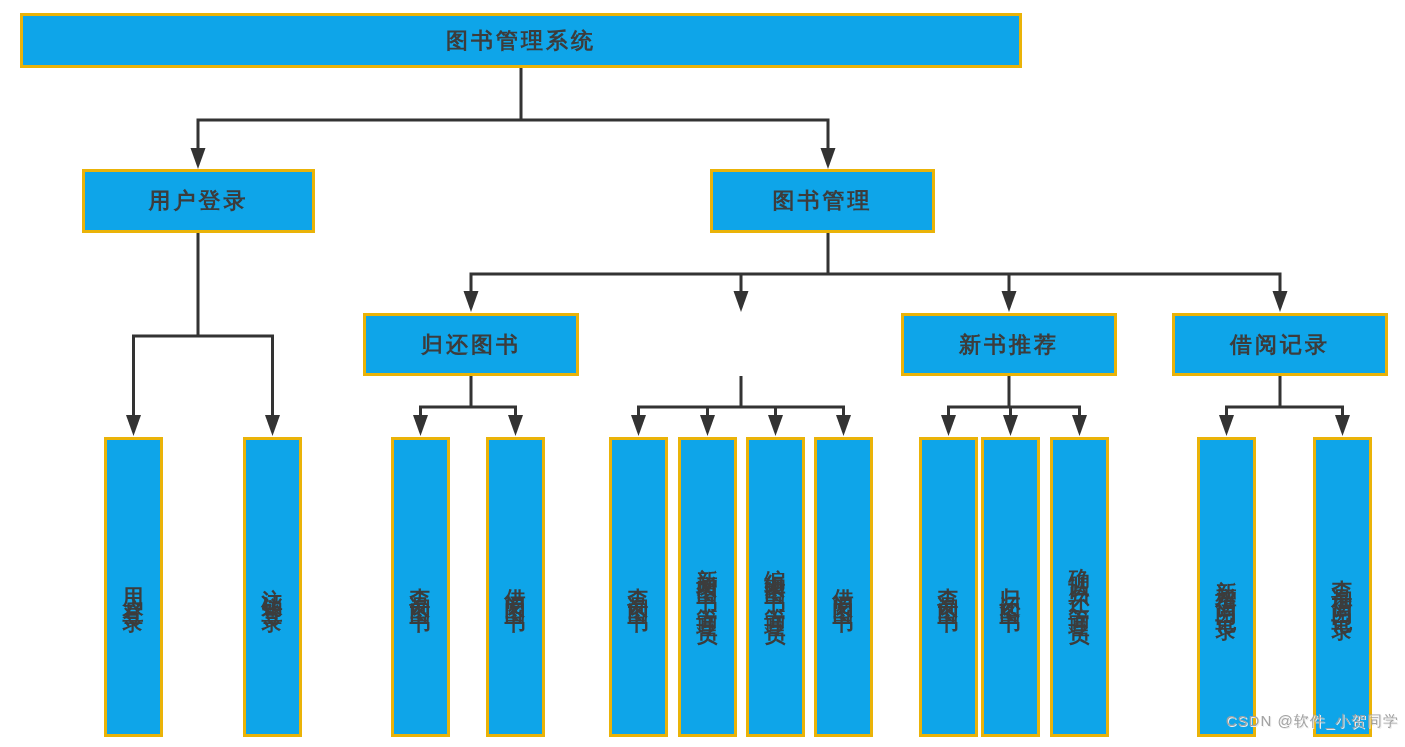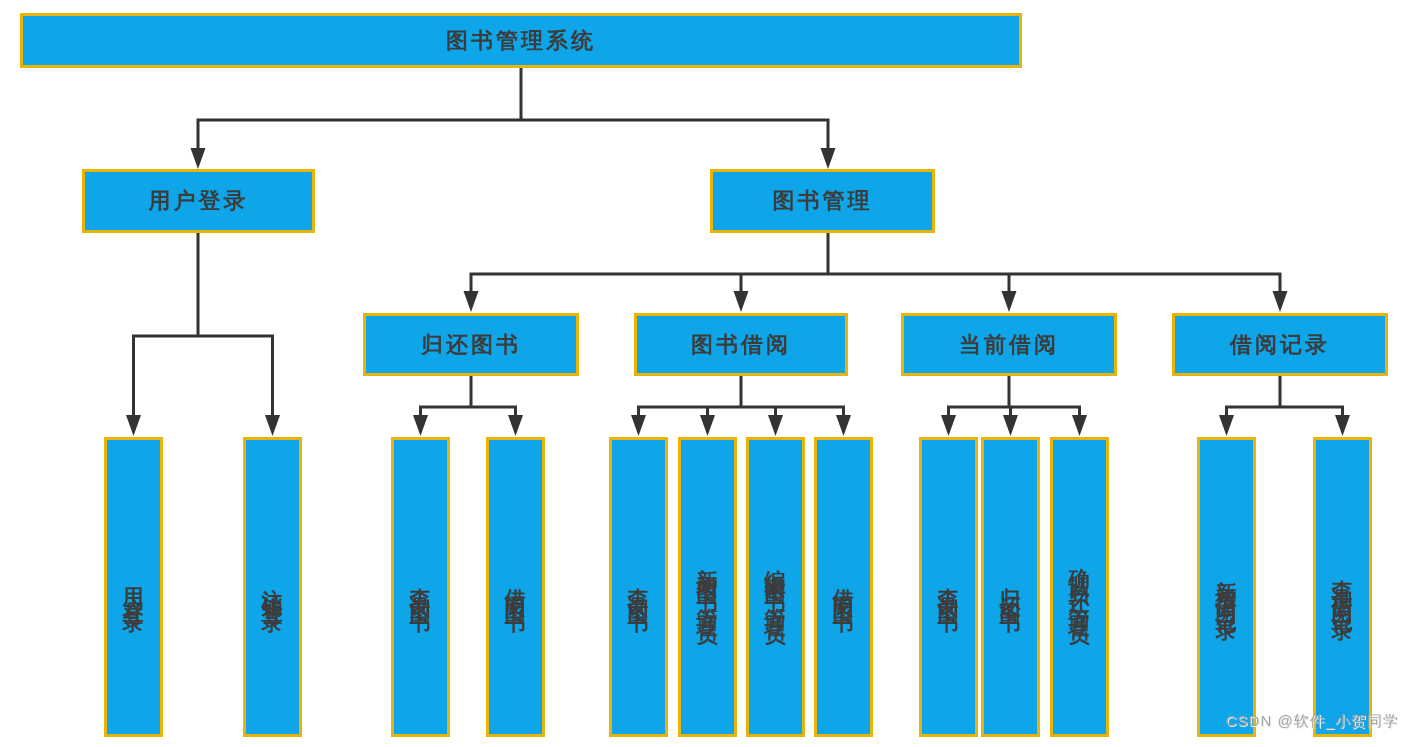--- a/index.html
+++ b/index.html
@@ -139,25 +139,22 @@
   <div class="box n-login">
     <span class="h-label">用户登录</span>
   </div>
   <div class="box n-mgmt">
     <span class="h-label">图书管理</span>
   </div>
 
   <div class="box n-l3-a">
     <span class="h-label">归还图书</span>
   </div>
-  <div class="box n-l3-b">
-    <span class="h-label">图书借阅</span>
-  </div>
   <div class="box n-l3-c">
-    <span class="h-label">当前借阅</span>
+    <span class="h-label">新书推荐</span>
   </div>
   <div class="box n-l3-d">
     <span class="h-label">借阅记录</span>
   </div>
 
   <div class="box leaf lf-0">
     <span class="v-label">用户登录</span>
   </div>
   <div class="box leaf lf-1">
     <span class="v-label">注销登录</span>

